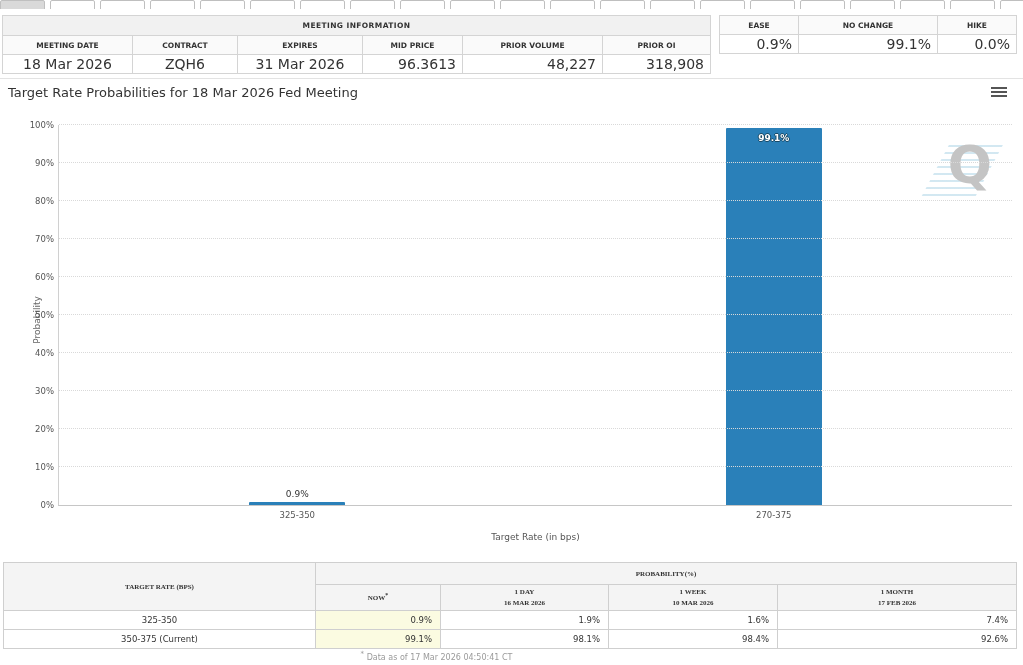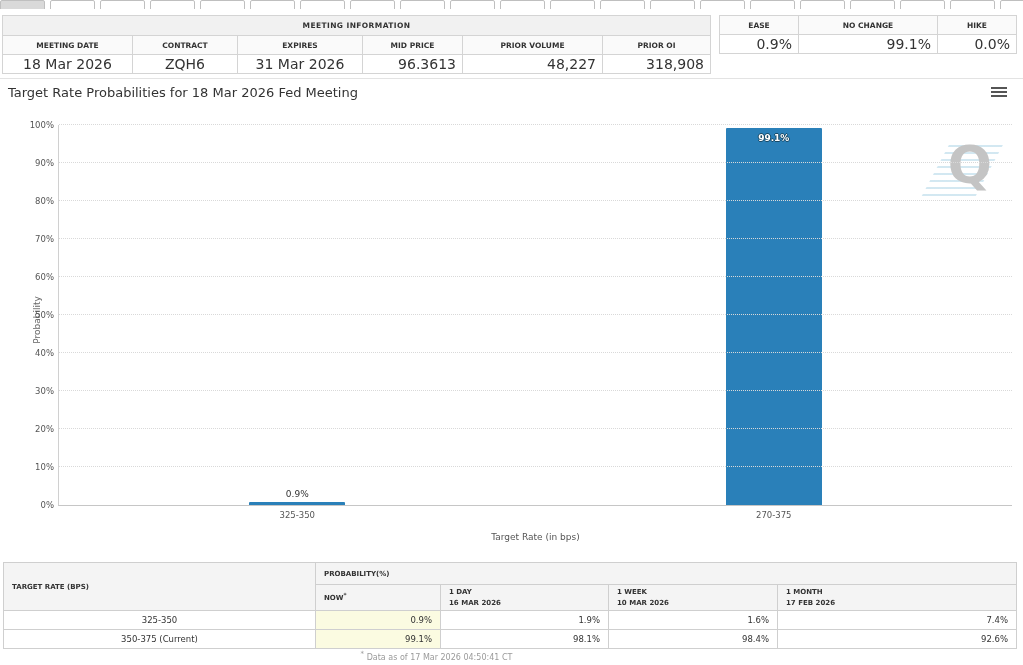--- a/index.html
+++ b/index.html
@@ -68,21 +68,21 @@
     transform:skewX(-28deg);
     background:repeating-linear-gradient(to bottom,
       rgba(140,195,220,.55) 0 2px, transparent 2px 7px); opacity:.7; }
 
   
   .bottom-table { position:absolute; left:3px; top:562px; width:1013px;
     border-collapse:collapse; table-layout:fixed; font-size:8.5px; }
   .bottom-table th, .bottom-table td { border:1px solid #cfcfcf; padding:0 8px;
     white-space:nowrap; overflow:hidden; }
   .bottom-table th { background:#f4f4f4; font-weight:bold; font-size:7px;
-    text-align:left; }
+    text-align:center;font-family:Liberation Serif, serif; }
   .bottom-table .group-hdr th { height:22px; }
   .bottom-table .sub-hdr th { height:26px; line-height:1.5; }
   .bottom-table td { height:19px; background:#fff; }
   .bottom-table td.now-cell { }
   .footnote { position:absolute; left:0; top:650px; width:873px;
     text-align:center; font-size:8px; color:#9a9a9a; }
   .footnote sup { font-size:7px; }
 </style>
 </head>
 <body>

